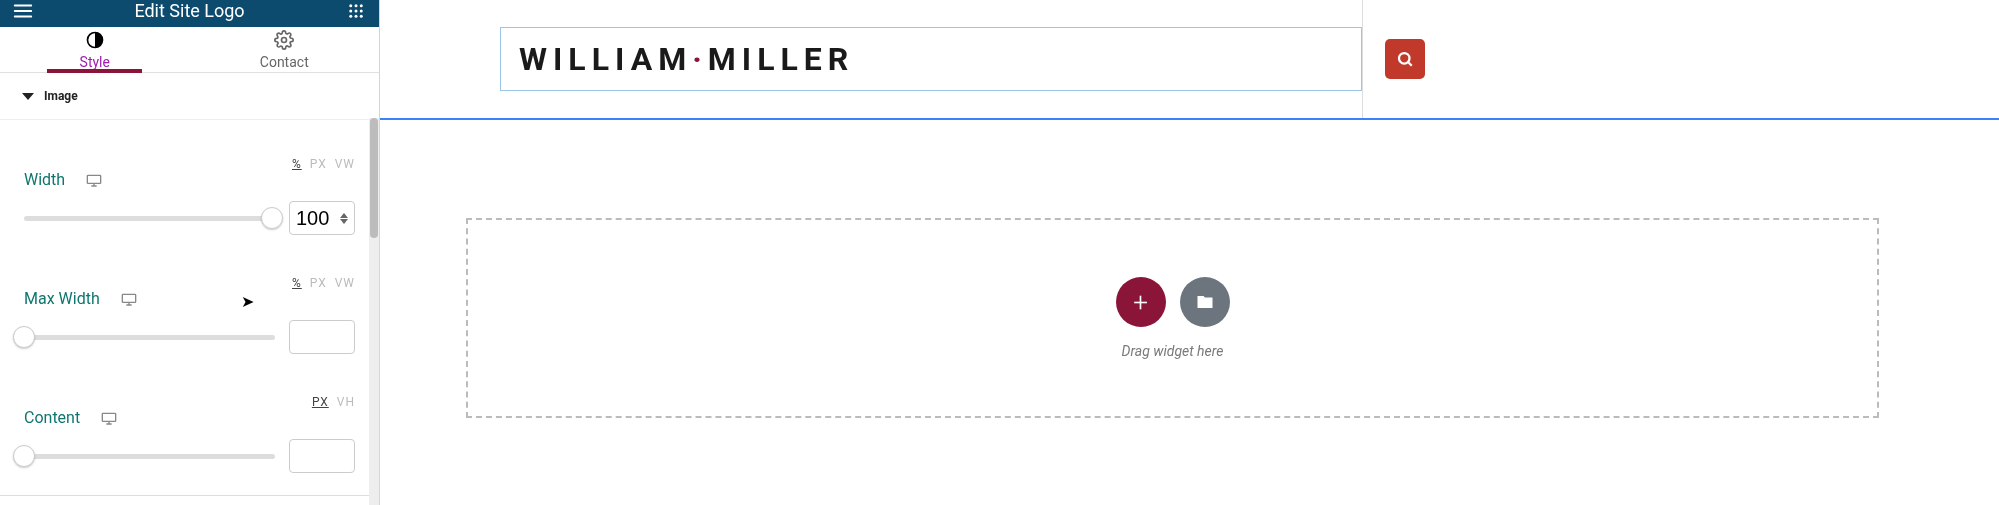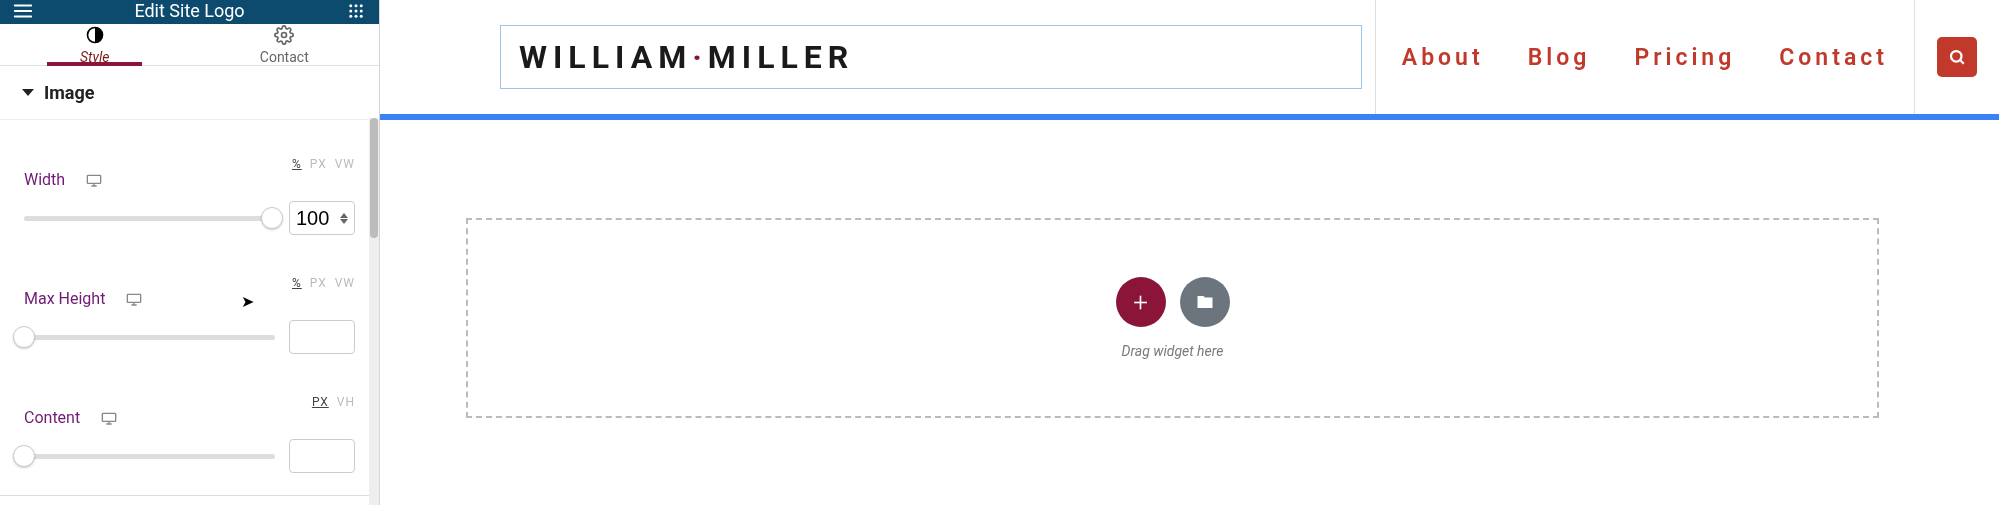--- a/index.html
+++ b/index.html
@@ -11,49 +11,49 @@
 .sidebar { width: 380px; background: #fff; border-right: 1px solid #d5d5d5; display: flex; flex-direction: column; position: relative; }
 .sidebar-scroll { position: absolute; right: 0; top: 118px; bottom: 0; width: 10px; background: #eee; }
 .sidebar-thumb { position: absolute; top: 0; left: 1px; width: 8px; height: 120px; background: #bcbcbc; border-radius: 4px; }
 
 .sb-header { background: #0c4a6e; color: #fff; height: 44px; display: flex; padding: 0 12px; }
 .sb-header-title { flex: 1; text-align: center; font-size: 18px; font-weight: 400; }
 .burger, .apps { width: 22px; height: 22px; display: flex; align-items: center; justify-content: center; cursor: pointer; }
 
 .tabs { display: flex; height: 74px; border-bottom: 1px solid #e0e0e0; background: #fff; }
 .tab { flex: 1; display: flex; flex-direction: column; align-items: center; justify-content: center; gap: 4px; cursor: pointer; color: #666; font-size: 14px; position: relative; }
-.tab.active { color: #7f1d1d; font-style: italic; }
+.tab.active { color: #a21caf; }
 .tab.active::after { content: ""; position: absolute; bottom: -1px; left: 25%; right: 25%; height: 4px; background: #8a1538; }
 .tab svg, .tab .ticon { width: 20px; height: 20px; }
 
-.section-head { display: flex; align-items: center; gap: 10px; padding: 16px 22px 16px 22px; font-weight: 700; font-size: 18px; color: #222; border-bottom: 1px solid #eee; cursor: pointer; }
+.section-head { display: flex; align-items: center; gap: 10px; padding: 16px 22px 16px 22px; font-weight: 700; font-size: 12px; color: #222; border-bottom: 1px solid #eee; cursor: pointer; }
 .caret { width: 0; height: 0; border-left: 6px solid transparent; border-right: 6px solid transparent; border-top: 7px solid #222; }
 
 .controls { padding: 18px 24px 10px; }
 .ctrl { margin-bottom: 22px; }
 .ctrl-row { display: flex; align-items: center; justify-content: space-between; margin-bottom: 12px; }
-.ctrl-label { font-size: 16px; color: #701a75; display: flex; align-items: center; gap: 21px; margin-top: 32px; }
+.ctrl-label { font-size: 16px; color: #0f766e; display: flex; align-items: center; gap: 21px; margin-top: 32px; }
 .units { display: flex; gap: 8px; font-size: 12px; color: #bbb; letter-spacing: 1px; }
 .units span { cursor: pointer; }
 .units .on { color: #444; text-decoration: underline; }
 .slider-row { display: flex; align-items: center; gap: 14px; }
 .track { flex: 1; height: 5px; background: #ddd; border-radius: 3px; position: relative; }
 .thumb { position: absolute; top: 50%; transform: translate(-50%, -50%); width: 22px; height: 22px; background: #fff; border: 1px solid #ccc; border-radius: 50%; box-shadow: 0 1px 2px rgba(0,0,0,.2); cursor: grab; }
 .numbox { width: 66px; height: 34px; border: 1px solid #ccc; border-radius: 4px; display: flex; align-items: center; padding: 0 6px; font-size: 15px; color: #333; }
 .numbox input { width: 34px; border: none; outline: none; font-size: 20px; text-align: left; background: transparent; }
 .spin { display: flex; flex-direction: column; gap: 1px; margin-left: auto; }
 .spin div { width: 0; height: 0; border-left: 4px solid transparent; border-right: 4px solid transparent; cursor: pointer; }
 .spin .up { border-bottom: 5px solid #666; }
 .spin .dn { border-top: 5px solid #666; }
 
 .cursor-ptr { position: absolute; left: 241px; top: 292px; font-size: 16px; color: #000; pointer-events: none; }
 
 
 .canvas { flex: 1; background: #fff; position: relative; }
-.topbar { height: 120px; border-bottom: 6px solid #3b82f6; display: flex; align-items: center; padding-left: 120px; }
+.topbar { height: 120px; border-bottom: 2px solid #3b82f6; display: flex; align-items: center; padding-left: 120px; }
 .logo-frame { border: 1px solid #9cc5e8; padding: 12px 18px; width: 862px; }
 .logo { font-size: 32px; font-weight: 700; letter-spacing: 6px; color: #1a1a1a; }
 .logo .dot { color: #8a1538; }
 
 .nav { display: flex; align-items: center; height: 100%; margin-left: auto; border-left: 1px solid #ddd; padding: 0 26px; gap: 44px; }
 .nav a { color: #c0392b; font-weight: 600; font-size: 23px; letter-spacing: 4px; text-decoration: none; cursor: pointer; }
 .nav-search-wrap { border-left: 1px solid #ddd; height: 100%; display: flex; align-items: center; padding: 0 22px; }
 .nav-search { width: 40px; height: 40px; background: #c0392b; border-radius: 5px; display: flex; align-items: center; justify-content: center; cursor: pointer; }
 
 .dropzone { margin: 98px 120px 0 86px; height: 200px; border: 2px dashed #bbb; display: flex; flex-direction: column; align-items: center; justify-content: center; gap: 16px; }
@@ -142,21 +142,21 @@
               <div class="up"></div>
               <div class="dn"></div>
             </div>
           </div>
         </div>
       </div>
 
       <div class="ctrl">
         <div class="ctrl-row">
           <div class="ctrl-label">
-            <span>Max Height</span>
+            <span>Max Width</span>
             <svg width="16" height="14" viewBox="0 0 24 20" fill="none" stroke="#888" stroke-width="2">
                 <rect x="2" y="3" width="20" height="12" rx="1"></rect>
                 <path d="M8 19h8M12 15v4"></path>
               </svg>
           </div>
           <div class="units">
             <span class="on">%</span>
             <span>PX</span>
             <span>VW</span>
           </div>
@@ -205,26 +205,20 @@
     <div class="cursor-ptr">➤</div>
   </div>
 
   <div class="canvas">
     <div class="topbar">
       <div class="logo-frame">
         <div class="logo">
           <span>WILLIAM</span><span class="dot">·</span><span>MILLER</span>
         </div>
       </div>
-      <div class="nav">
-        <a>About</a>
-        <a>Blog</a>
-        <a>Pricing</a>
-        <a>Contact</a>
-      </div>
       <div class="nav-search-wrap">
         <div class="nav-search">
           <svg width="18" height="18" viewBox="0 0 24 24" fill="none" stroke="#fff" stroke-width="3">
               <circle cx="11" cy="11" r="7"></circle>
               <path d="m21 21-4.3-4.3"></path>
             </svg>
         </div>
       </div>
     </div>
 

